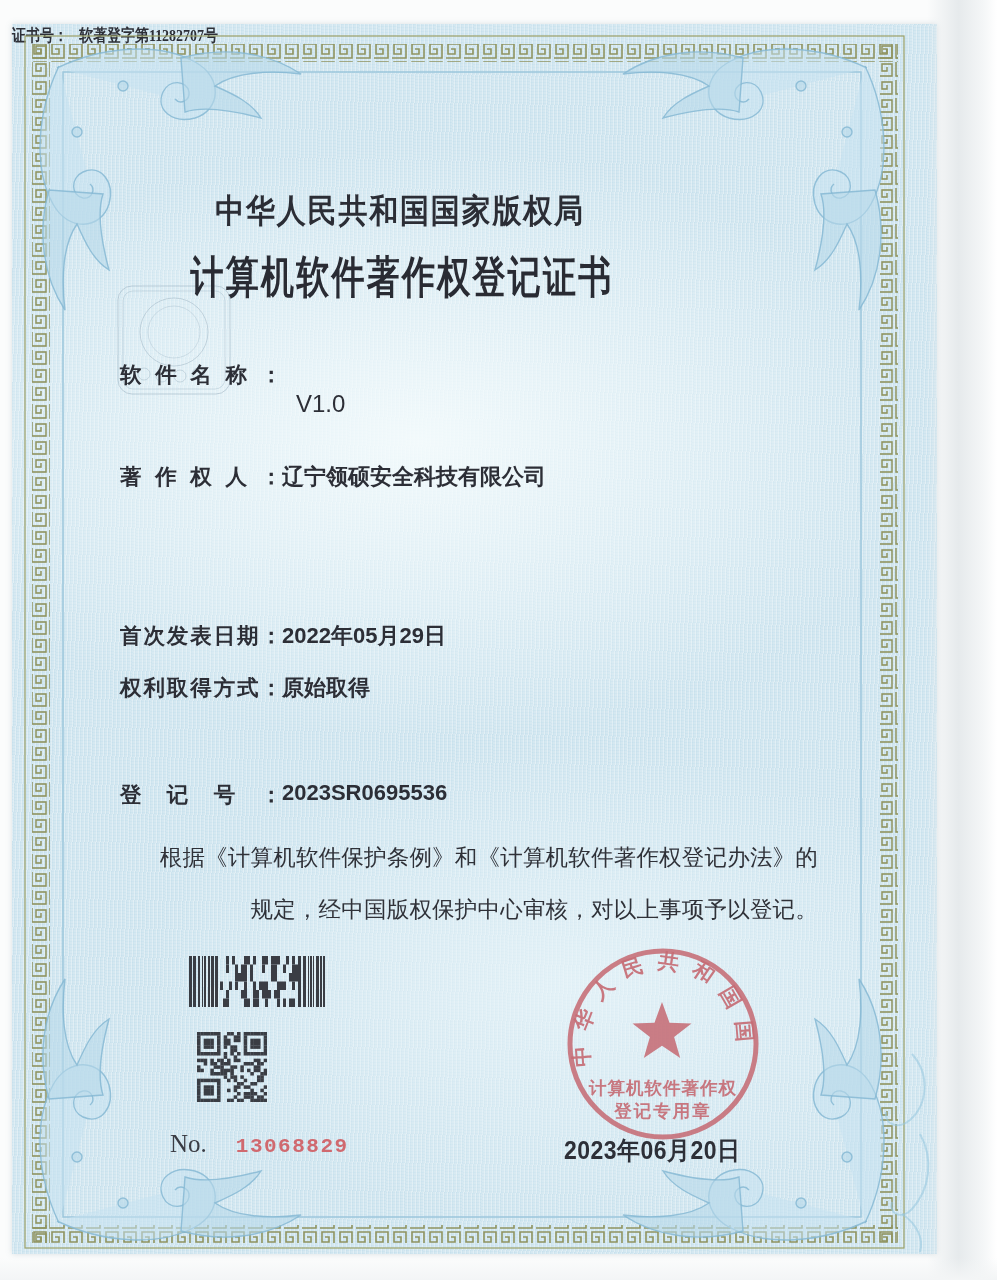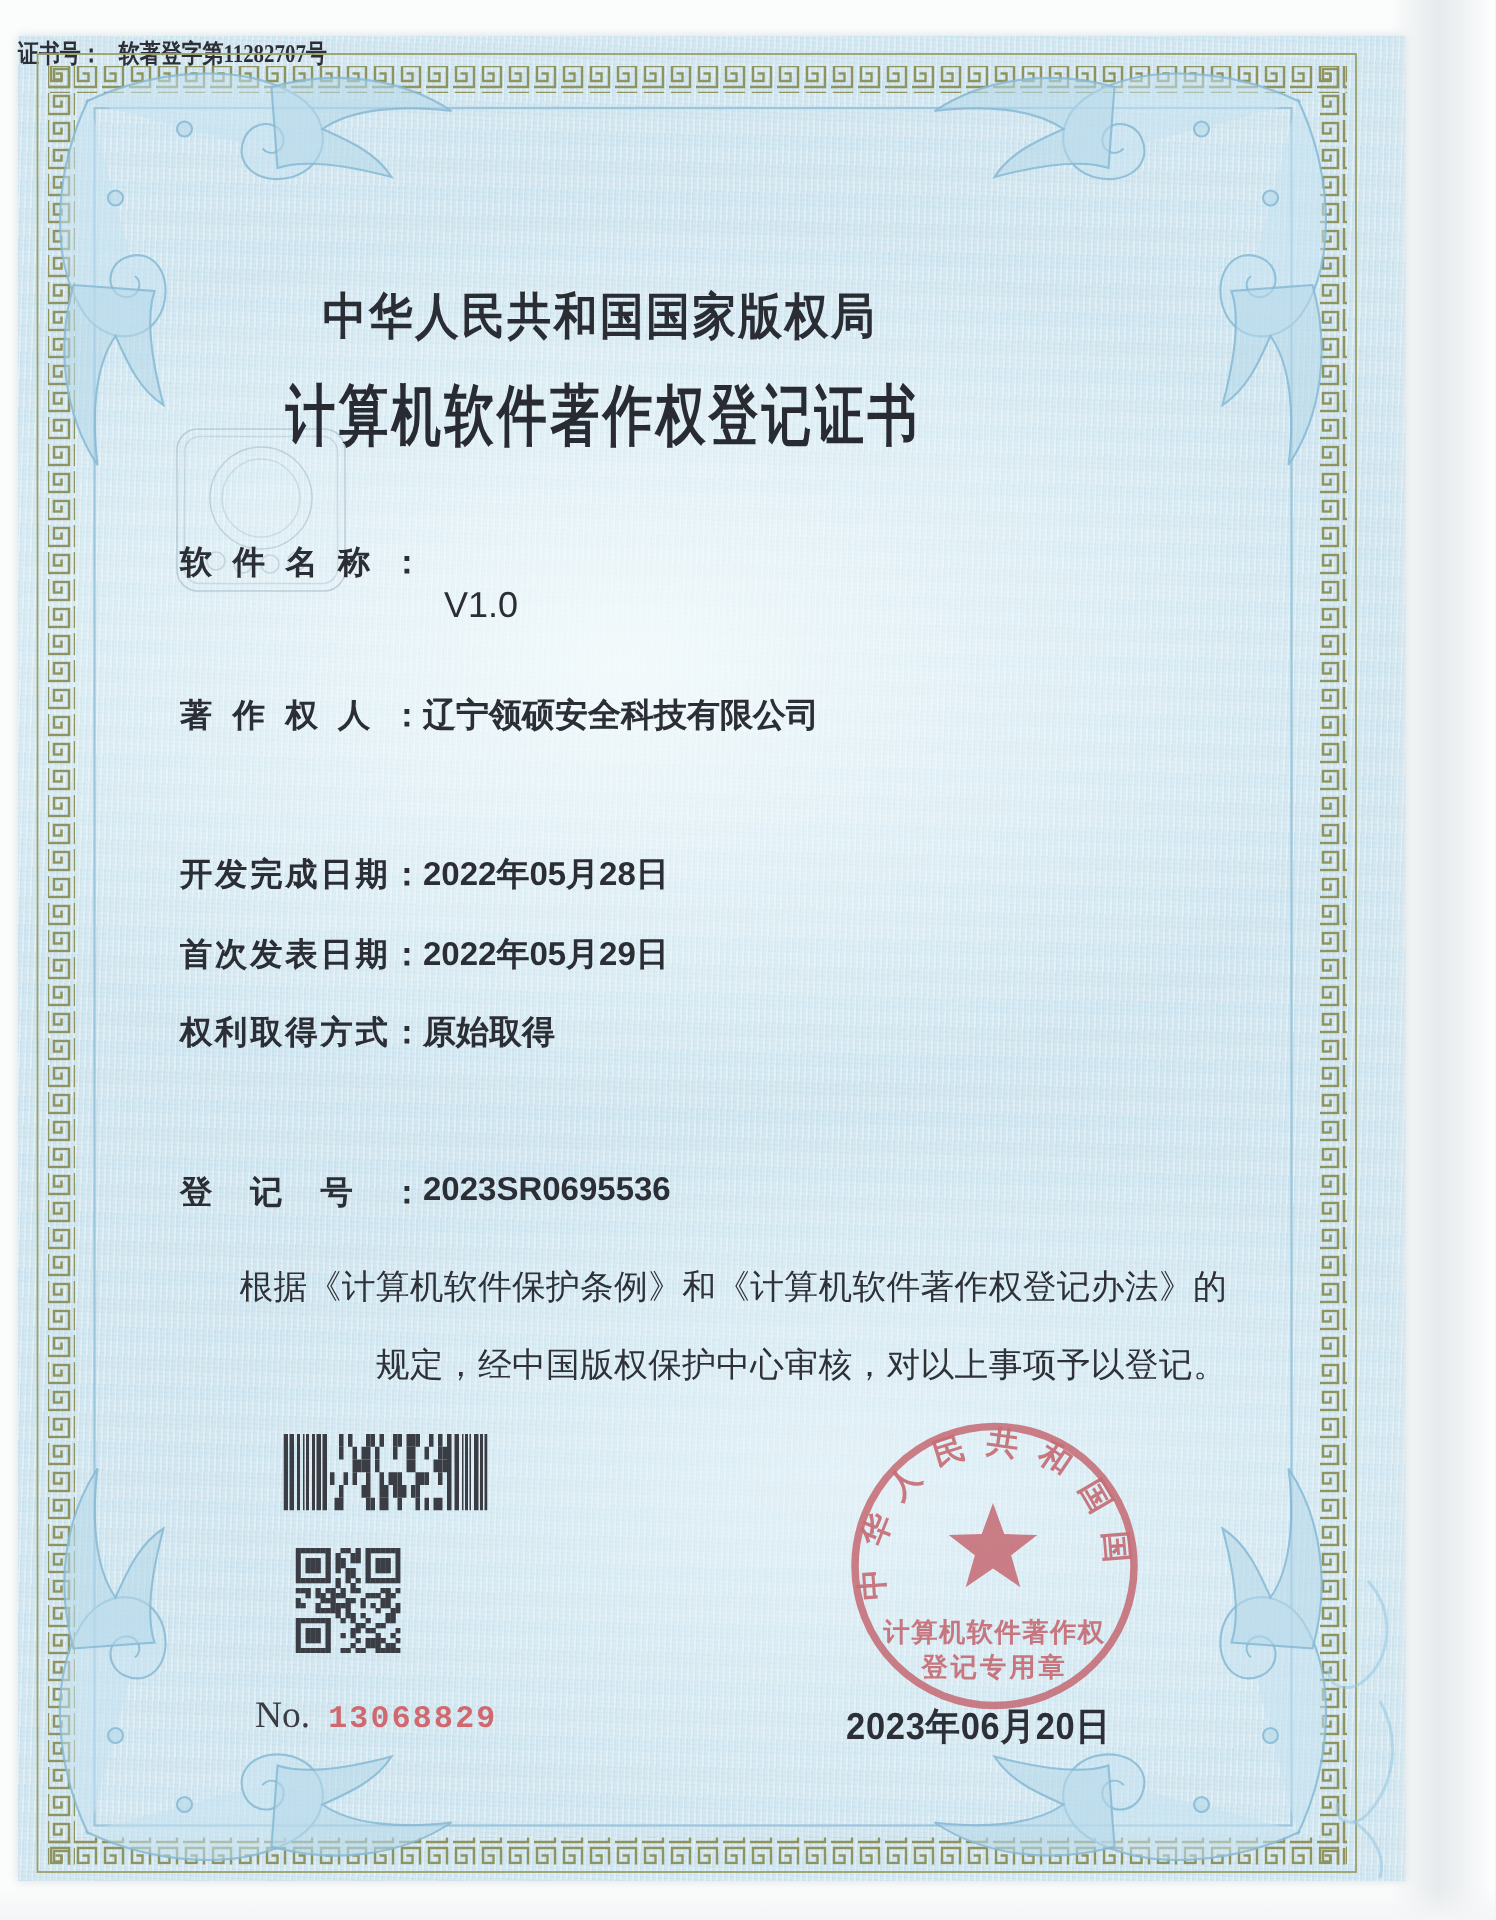--- a/index.html
+++ b/index.html
@@ -54,21 +54,21 @@
   }
   .row .val{font-weight:bold;font-size:22px;white-space:nowrap;}
   .val2{position:absolute;left:284px;top:366px;z-index:2;font-weight:normal;font-size:24px;color:#2c2e36;}
   .stmt{
     position:absolute;left:106px;z-index:2;width:700px;
     font-family:"Liberation Serif", serif;font-size:22.5px;font-weight:500;
     color:#2f3138;letter-spacing:.2px;text-align:right;
   }
   .stmt.l1{top:818px;text-indent:28px;}
   .stmt.l2{top:870px;}
-  .serial{position:absolute;left:158px;top:1106px;z-index:2;display:flex;align-items:baseline;gap:12px;}
+  .serial{position:absolute;left:158px;top:1106px;z-index:2;display:flex;align-items:baseline;gap:29px;}
   .serial .no{font-family:"Liberation Serif", serif;font-size:25px;color:#3a3c44;}
   .serial .num{font-family:"Liberation Mono", monospace;font-size:21px;font-weight:bold;letter-spacing:1.5px;color:#d0696f;}
   .issue-date{
     position:absolute;left:552px;top:1110px;z-index:2;
     font-weight:bold;font-size:25px;color:#2d2f37;letter-spacing:.5px;
     transform:scaleX(.92);transform-origin:0 0;
   }
   .codes{position:absolute;z-index:2;}
   #barcode-box{left:177px;top:932px;}
   #qr-box{left:185px;top:1008px;}
@@ -151,24 +151,20 @@
   <div class="row" style="top:336px">
     <span class="lbl">软件名称：</span>
   </div>
   <div class="val2">V1.0</div>
 
   <div class="row" style="top:438px">
     <span class="lbl">著作权人：</span>
     <span class="val">辽宁领硕安全科技有限公司</span>
   </div>
 
-  <div class="row" style="top:544px">
-    <span class="lbl">开发完成日期：</span>
-    <span class="val">2022年05月28日</span>
-  </div>
 
   <div class="row" style="top:597px">
     <span class="lbl">首次发表日期：</span>
     <span class="val">2022年05月29日</span>
   </div>
 
   <div class="row" style="top:649px">
     <span class="lbl">权利取得方式：</span>
     <span class="val">原始取得</span>
   </div>

